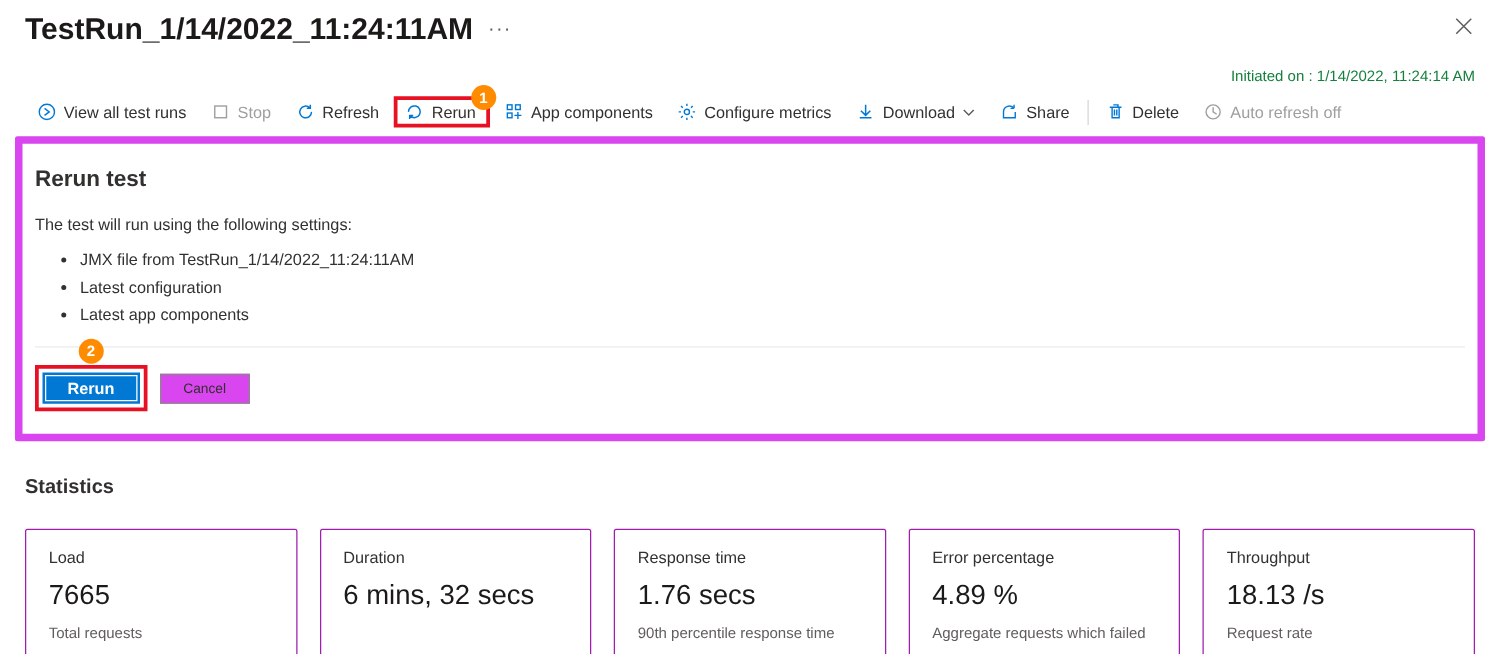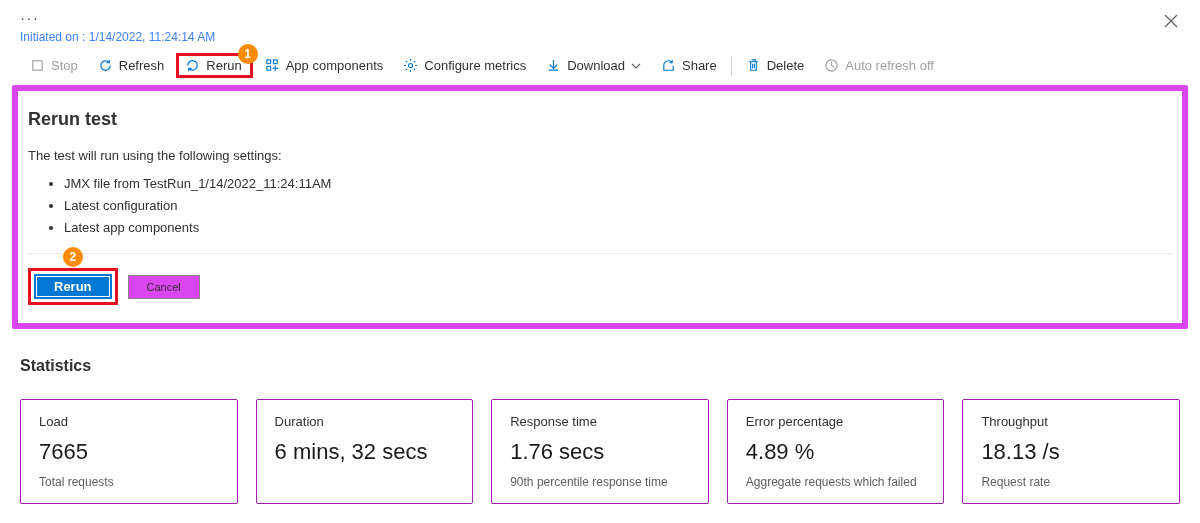--- a/index.html
+++ b/index.html
@@ -25,22 +25,23 @@
       color: #1b1a19;
     }
     .more-icon {
       color: #605e5c;
       cursor: pointer;
       font-size: 16px;
       letter-spacing: 1px;
     }
     .subtitle {
       font-size: 12px;
-      color: #3b82f6;
-      margin-top: 2px;
+      color: #15803d;
+      margin-top: 16px;
+      text-align: right;
     }
     .close-btn {
       position: absolute;
       top: 14px;
       right: 22px;
       cursor: pointer;
       color: #605e5c;
     }
     .close-btn svg { width: 14px; height: 14px; }
     .toolbar {
@@ -169,31 +170,39 @@
     .stat-card .sub {
       font-size: 12px;
       color: #605e5c;
     }
   </style>
 </head>
 <body>
 
 <div class="header">
   <div class="title-row">
+    <div class="title">TestRun_1/14/2022_11:24:11AM</div>
     <div class="more-icon">···</div>
   </div>
   <div class="subtitle">Initiated on : 1/14/2022, 11:24:14 AM</div>
   <div class="close-btn">
     <svg viewBox="0 0 14 14">
         <path d="M1 1 L13 13 M13 1 L1 13" stroke="#605e5c" stroke-width="1.2"></path>
       </svg>
   </div>
 </div>
 
 <div class="toolbar">
+  <div class="tb-item blue-icon">
+    <svg viewBox="0 0 16 16">
+        <circle cx="8" cy="8" r="6.5" fill="none" stroke="#0078d4" stroke-width="1.2"></circle>
+        <path d="M6 5 L10 8 L6 11" fill="none" stroke="#0078d4" stroke-width="1.2"></path>
+      </svg>
+    <span>View all test runs</span>
+  </div>
   <div class="tb-item disabled">
     <svg viewBox="0 0 16 16">
         <rect x="3" y="3" width="10" height="10" fill="none" stroke-width="1.2"></rect>
       </svg>
     <span>Stop</span>
   </div>
   <div class="tb-item blue-icon">
     <svg viewBox="0 0 16 16">
         <path d="M13 8 A5 5 0 1 1 11.5 4.5 M12 2 L12 5 L9 5" fill="none" stroke="#0078d4" stroke-width="1.3"></path>
       </svg>

